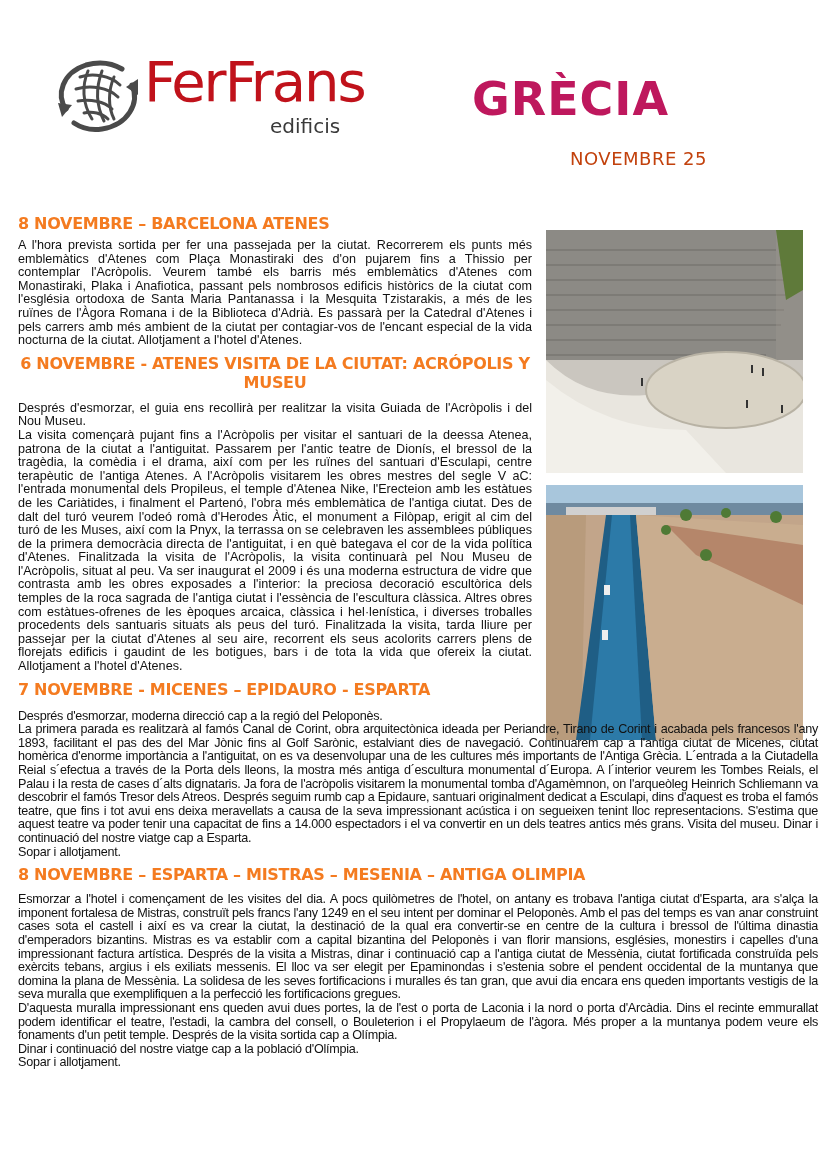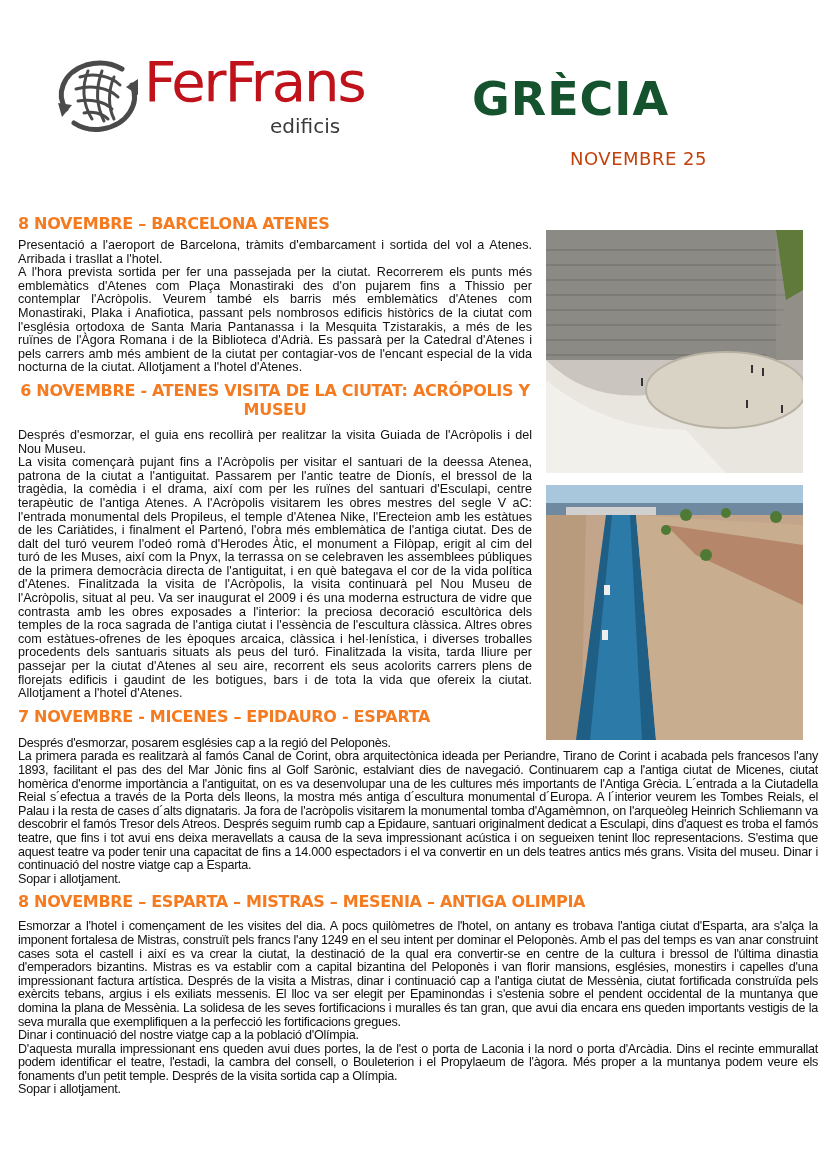--- a/index.html
+++ b/index.html
@@ -2,21 +2,21 @@
 <html><head>
   <meta charset="utf-8">
   <style>
     html, body { margin: 0; padding: 0; background: #ffffff; }
     body { width: 827px; height: 1170px; position: relative; overflow: hidden; font-family: "Liberation Sans", sans-serif; color: #111; }
     .header { position: absolute; left: 0; top: 0; width: 827px; height: 200px; }
     .logo { position: absolute; left: 52px; top: 50px; width: 330px; height: 95px; }
     .logo-globe { position: absolute; left: 0; top: 5px; width: 90px; height: 80px; }
     .logo-text { position: absolute; left: 92px; top: 2px; font-family: "DejaVu Sans", sans-serif; font-size: 56px; color: #c0121b; letter-spacing: -2px; line-height: 60px; font-weight: normal; }
     .logo-sub { position: absolute; left: 218px; top: 64px; font-family: "DejaVu Sans", sans-serif; font-size: 20px; color: #3a3a3a; }
-    .title { position: absolute; left: 472px; top: 72px; font-family: "DejaVu Sans", sans-serif; font-weight: bold; font-size: 46px; color: #14532d; letter-spacing: 1px; }
+    .title { position: absolute; left: 472px; top: 72px; font-family: "DejaVu Sans", sans-serif; font-weight: bold; font-size: 46px; color: #be185d; letter-spacing: 1px; }
     .subtitle { position: absolute; left: 570px; top: 148px; font-family: "DejaVu Sans", sans-serif; font-size: 18px; color: #c2410c; letter-spacing: 0.5px; }
     .content { position: absolute; left: 18px; top: 214px; width: 800px; }
     .day-heading { font-family: "DejaVu Sans", sans-serif; font-weight: bold; color: #f47b20; font-size: 16px; line-height: 19px; margin: 0 0 6px 0; letter-spacing: -0.3px; }
     .narrow { width: 514px; }
     .para { font-size: 12.6px; line-height: 13.6px; text-align: justify; margin: 0; }
     .para.condensed { font-size: 12.6px; letter-spacing: -0.25px; }
     .section { margin-bottom: 4px; }
     .photos { position: absolute; left: 546px; top: 230px; width: 257px; }
     .photo { width: 257px; display: block; margin-bottom: 12px; overflow: hidden; }
     .photo-theatre { height: 243px; }
@@ -93,34 +93,33 @@
         <circle cx="160" cy="70" r="6"></circle>
       </g>
     <rect x="58" y="100" width="6" height="10" fill="#eee"></rect>
     <rect x="56" y="145" width="6" height="10" fill="#eee"></rect>
   </svg>
 </div>
 
 <div class="content">
   <div class="section narrow">
     <h2 class="day-heading">8 NOVEMBRE – BARCELONA ATENES</h2>
-    <p class="para">Presentació a l'aeroport de Barcelona, tràmits d'embarcament i sortida del vol a Atenes. Arribada i trasllat a l'hotel.</p>
     <p class="para">A l'hora prevista sortida per fer una passejada per la ciutat. Recorrerem els punts més emblemàtics d'Atenes com Plaça Monastiraki des d'on pujarem fins a Thissio per contemplar l'Acròpolis. Veurem també els barris més emblemàtics d'Atenes com Monastiraki, Plaka i Anafiotica, passant pels nombrosos edificis històrics de la ciutat com l'església ortodoxa de Santa Maria Pantanassa i la Mesquita Tzistarakis, a més de les ruïnes de l'Àgora Romana i de la Biblioteca d'Adrià. Es passarà per la Catedral d'Atenes i pels carrers amb més ambient de la ciutat per contagiar-vos de l'encant especial de la vida nocturna de la ciutat. Allotjament a l'hotel d'Atenes.</p>
   </div>
   <div class="section narrow" style="margin-top:6px;">
     <h2 class="day-heading" style="margin-bottom:10px;text-align:center;">6 NOVEMBRE - ATENES VISITA DE LA CIUTAT: ACRÓPOLIS Y MUSEU</h2>
     <p class="para">Després d'esmorzar, el guia ens recollirà per realitzar la visita Guiada de l'Acròpolis i del Nou Museu.</p>
     <p class="para">La visita començarà pujant fins a l'Acròpolis per visitar el santuari de la deessa Atenea, patrona de la ciutat a l'antiguitat. Passarem per l'antic teatre de Dionís, el bressol de la tragèdia, la comèdia i el drama, així com per les ruïnes del santuari d'Esculapi, centre terapèutic de l'antiga Atenes. A l'Acròpolis visitarem les obres mestres del segle V aC: l'entrada monumental dels Propileus, el temple d'Atenea Nike, l'Erecteion amb les estàtues de les Cariàtides, i finalment el Partenó, l'obra més emblemàtica de l'antiga ciutat. Des de dalt del turó veurem l'odeó romà d'Herodes Àtic, el monument a Filòpap, erigit al cim del turó de les Muses, així com la Pnyx, la terrassa on se celebraven les assemblees públiques de la primera democràcia directa de l'antiguitat, i en què bategava el cor de la vida política d'Atenes. Finalitzada la visita de l'Acròpolis, la visita continuarà pel Nou Museu de l'Acròpolis, situat al peu. Va ser inaugurat el 2009 i és una moderna estructura de vidre que contrasta amb les obres exposades a l'interior: la preciosa decoració escultòrica dels temples de la roca sagrada de l'antiga ciutat i l'essència de l'escultura clàssica. Altres obres com estàtues-ofrenes de les èpoques arcaica, clàssica i hel·lenística, i diverses troballes procedents dels santuaris situats als peus del turó. Finalitzada la visita, tarda lliure per passejar per la ciutat d'Atenes al seu aire, recorrent els seus acolorits carrers plens de florejats edificis i gaudint de les botigues, bars i de tota la vida que ofereix la ciutat. Allotjament a l'hotel d'Atenes.</p>
   </div>
   <div class="section" style="margin-top:6px;">
     <h2 class="day-heading" style="margin-bottom:11px;">7 NOVEMBRE - MICENES – EPIDAURO - ESPARTA</h2>
-    <p class="para condensed">Després d'esmorzar, posarem esglésies cap a la regió del Peloponès.</p>
+    <p class="para condensed">Després d'esmorzar, moderna direcció cap a la regió del Peloponès.</p>
     <p class="para condensed">La primera parada es realitzarà al famós Canal de Corint, obra arquitectònica ideada per Periandre, Tirano de Corint i acabada pels francesos l'any 1893, facilitant el pas des del Mar Jònic fins al Golf Sarònic, estalviant dies de navegació. Continuarem cap a l'antiga ciutat de Micenes, ciutat homèrica d'enorme importància a l'antiguitat, on es va desenvolupar una de les cultures més importants de l'Antiga Grècia. L´entrada a la Ciutadella Reial s´efectua a través de la Porta dels lleons, la mostra més antiga d´escultura monumental d´Europa. A l´interior veurem les Tombes Reials, el Palau i la resta de cases d´alts dignataris. Ja fora de l'acròpolis visitarem la monumental tomba d'Agamèmnon, on l'arqueòleg Heinrich Schliemann va descobrir el famós Tresor dels Atreos. Després seguim rumb cap a Epidaure, santuari originalment dedicat a Esculapi, dins d'aquest es troba el famós teatre, que fins i tot avui ens deixa meravellats a causa de la seva impressionant acústica i on segueixen tenint lloc representacions. S'estima que aquest teatre va poder tenir una capacitat de fins a 14.000 espectadors i el va convertir en un dels teatres antics més grans. Visita del museu. Dinar i continuació del nostre viatge cap a Esparta.</p>
     <p class="para condensed">Sopar i allotjament.</p>
   </div>
   <div class="section" style="margin-top:6px;">
     <h2 class="day-heading" style="margin-bottom:9px;">8 NOVEMBRE – ESPARTA – MISTRAS – MESENIA – ANTIGA OLIMPIA</h2>
     <p class="para condensed">Esmorzar a l'hotel i començament de les visites del dia. A pocs quilòmetres de l'hotel, on antany es trobava l'antiga ciutat d'Esparta, ara s'alça la imponent fortalesa de Mistras, construït pels francs l'any 1249 en el seu intent per dominar el Peloponès. Amb el pas del temps es van anar construint cases sota el castell i així es va crear la ciutat, la destinació de la qual era convertir-se en centre de la cultura i bressol de l'última dinastia d'emperadors bizantins. Mistras es va establir com a capital bizantina del Peloponès i van florir mansions, esglésies, monestirs i capelles d'una impressionant factura artística. Després de la visita a Mistras, dinar i continuació cap a l'antiga ciutat de Messènia, ciutat fortificada construïda pels exèrcits tebans, argius i els exiliats messenis. El lloc va ser elegit per Epaminondas i s'estenia sobre el pendent occidental de la muntanya que domina la plana de Messènia. La solidesa de les seves fortificacions i muralles és tan gran, que avui dia encara ens queden importants vestigis de la seva muralla que exemplifiquen a la perfecció les fortificacions gregues.</p>
+    <p class="para condensed">D'aquesta muralla impressionant ens queden avui dues portes, la de l'est o porta de Laconia i la nord o porta d'Arcàdia. Dins el recinte emmurallat podem identificar el teatre, l'estadi, la cambra del consell, o Bouleterion i el Propylaeum de l'àgora. Més proper a la muntanya podem veure els fonaments d'un petit temple. Després de la visita sortida cap a Olímpia.</p>
     <p class="para condensed">Dinar i continuació del nostre viatge cap a la població d'Olímpia.</p>
-    <p class="para condensed">D'aquesta muralla impressionant ens queden avui dues portes, la de l'est o porta de Laconia i la nord o porta d'Arcàdia. Dins el recinte emmurallat podem identificar el teatre, l'estadi, la cambra del consell, o Bouleterion i el Propylaeum de l'àgora. Més proper a la muntanya podem veure els fonaments d'un petit temple. Després de la visita sortida cap a Olímpia.</p>
     <p class="para condensed">Sopar i allotjament.</p>
   </div>
 </div>
 
 </body></html>

